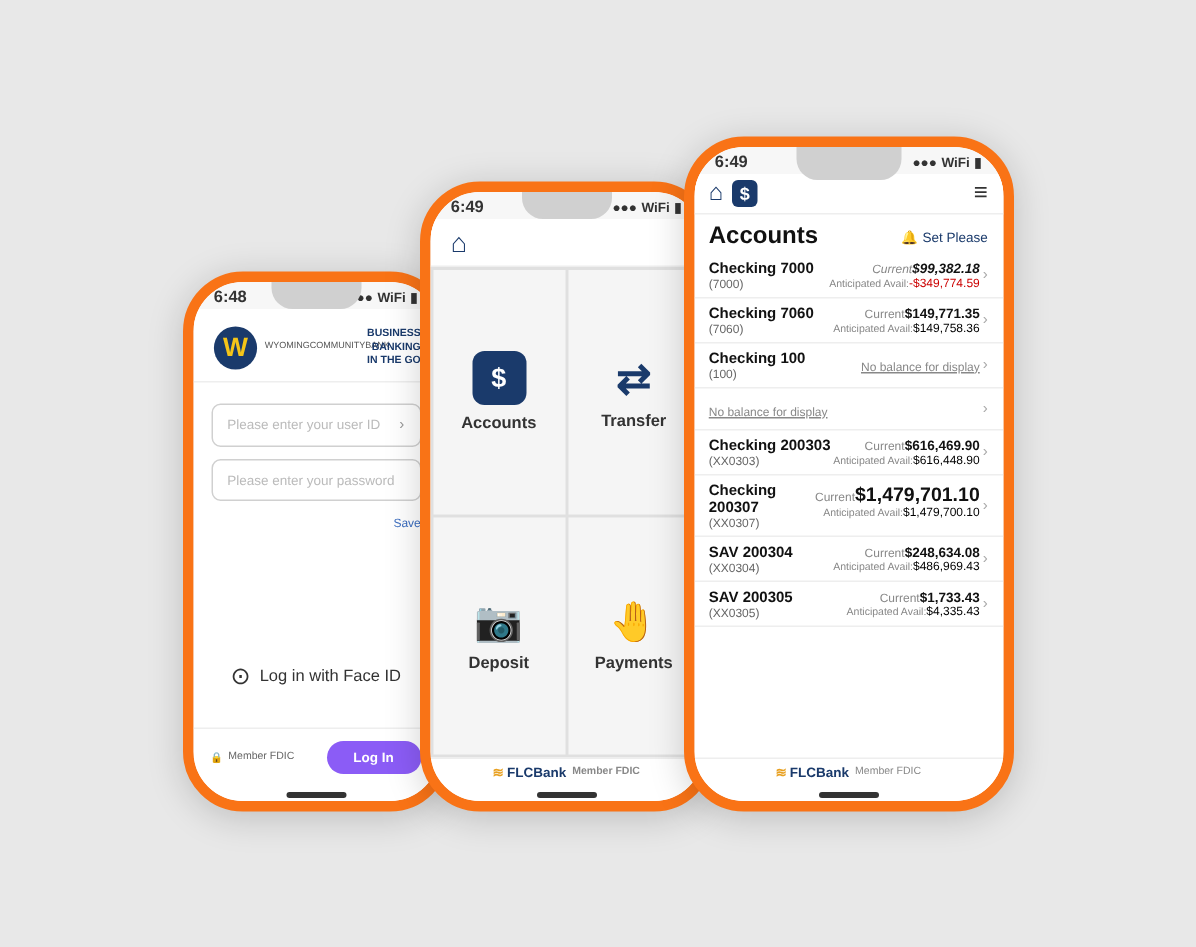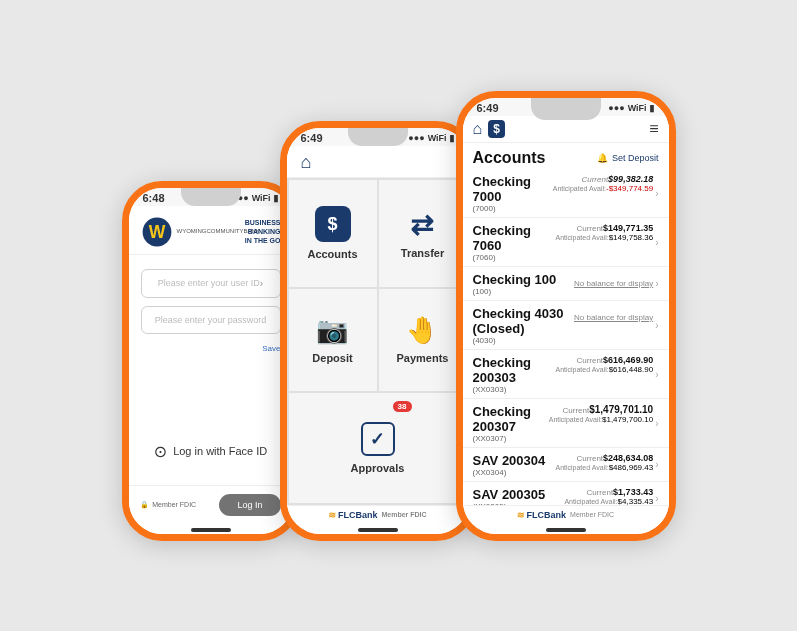--- a/index.html
+++ b/index.html
@@ -151,21 +151,21 @@
 
     .login-input {
       border: 1px solid #d0d0d0;
       border-radius: 6px;
       padding: 8px 10px;
       font-size: 9px;
       color: #aaa;
       background: #fff;
       display: flex;
       align-items: center;
-      justify-content: center;
+      justify-content: space-between;
     }
 
     .face-id-section {
       display: flex;
       align-items: center;
       justify-content: center;
       gap: 6px;
       margin-top: auto;
       padding: 10px;
       font-size: 9px;
@@ -186,26 +186,26 @@
 
     .fdic-badge {
       font-size: 7px;
       color: #666;
       display: flex;
       align-items: center;
       gap: 3px;
     }
 
     .login-btn {
-      background: #737373;
+      background: #8b5cf6;
       color: #fff;
       border-radius: 18px;
       padding: 6px 18px;
       font-size: 9px;
-      font-weight: 400;
+      font-weight: 700;
     }
 
     
     .home-screen {
       flex: 1;
       display: flex;
       flex-direction: column;
       background: #fff;
     }
 
@@ -355,21 +355,21 @@
       align-items: flex-start;
       justify-content: space-between;
       position: relative;
     }
 
     .account-info {
       flex: 1;
     }
 
     .account-name {
-      font-size: 13px;
+      font-size: 10px;
       font-weight: 700;
       color: #111;
     }
 
     .account-num {
       font-size: 8px;
       color: #666;
     }
 
     .account-balances {
@@ -518,25 +518,20 @@
         <div class="menu-cell">
           <div style="color:#1a3a6b;font-size:26px;">📷</div>
           <span class="menu-label">Deposit</span>
         </div>
 
         <div class="menu-cell">
           <div style="color:#1a3a6b;font-size:26px;">🤚</div>
           <span class="menu-label">Payments</span>
         </div>
 
-        <div class="menu-cell wide" style="padding:16px 8px;">
-          <div class="badge">38</div>
-          <div style="border:2px solid #1a3a6b;width:34px;height:34px;border-radius:6px;display:flex;align-items:center;justify-content:center;color:#1a3a6b;font-size:18px;font-weight:700;">✓</div>
-          <span class="menu-label">Approvals</span>
-        </div>
       </div>
 
       <div class="phone2-footer">
         <div class="flcbank-logo">
           <span style="color:#e8a020;">≋</span>
           <span>FLCBank</span>
         </div>
         <span style="font-size:7px;color:#888;">Member FDIC</span>
       </div>
       <div class="home-buttons">
@@ -561,21 +556,21 @@
           <span class="nav-home-icon">⌂</span>
           <span class="nav-accounts-icon">$</span>
         </div>
         <span class="nav-menu-icon">≡</span>
       </div>
 
       <div class="accounts-header">
         <span class="accounts-title">Accounts</span>
         <div class="set-alerts">
           <span>🔔</span>
-          <span>Set Deposit</span>
+          <span>Set Please</span>
         </div>
       </div>
 
       <div class="accounts-list">
 
         <div class="account-row">
           <div class="account-info">
             <div class="account-name">Checking 7000</div>
             <div class="account-num">(7000)</div>
           </div>
@@ -603,24 +598,20 @@
             <div class="account-name">Checking 100</div>
             <div class="account-num">(100)</div>
           </div>
           <div class="account-balances">
             <span class="no-balance">No balance for display</span>
           </div>
           <span class="chevron">›</span>
         </div>
 
         <div class="account-row">
-          <div class="account-info">
-            <div class="account-name">Checking 4030 (Closed)</div>
-            <div class="account-num">(4030)</div>
-          </div>
           <div class="account-balances">
             <span class="no-balance">No balance for display</span>
           </div>
           <span class="chevron">›</span>
         </div>
 
         <div class="account-row">
           <div class="account-info">
             <div class="account-name">Checking 200303</div>
             <div class="account-num">(XX0303)</div>
@@ -631,21 +622,21 @@
           </div>
           <span class="chevron">›</span>
         </div>
 
         <div class="account-row">
           <div class="account-info">
             <div class="account-name">Checking 200307</div>
             <div class="account-num">(XX0307)</div>
           </div>
           <div class="account-balances">
-            <div style="font-size:8px;color:#888;"><span>Current</span><span style="font-size:10px;color:#111;font-weight:600;">$1,479,701.10</span></div>
+            <div style="font-size:8px;color:#888;"><span>Current</span><span style="font-size:13px;color:#111;font-weight:600;">$1,479,701.10</span></div>
             <div style="font-size:8px;"><span style="font-size:7px;color:#888;">Anticipated Avail:</span><span>$1,479,700.10</span></div>
           </div>
           <span class="chevron">›</span>
         </div>
 
         <div class="account-row">
           <div class="account-info">
             <div class="account-name">SAV 200304</div>
             <div class="account-num">(XX0304)</div>
           </div>

